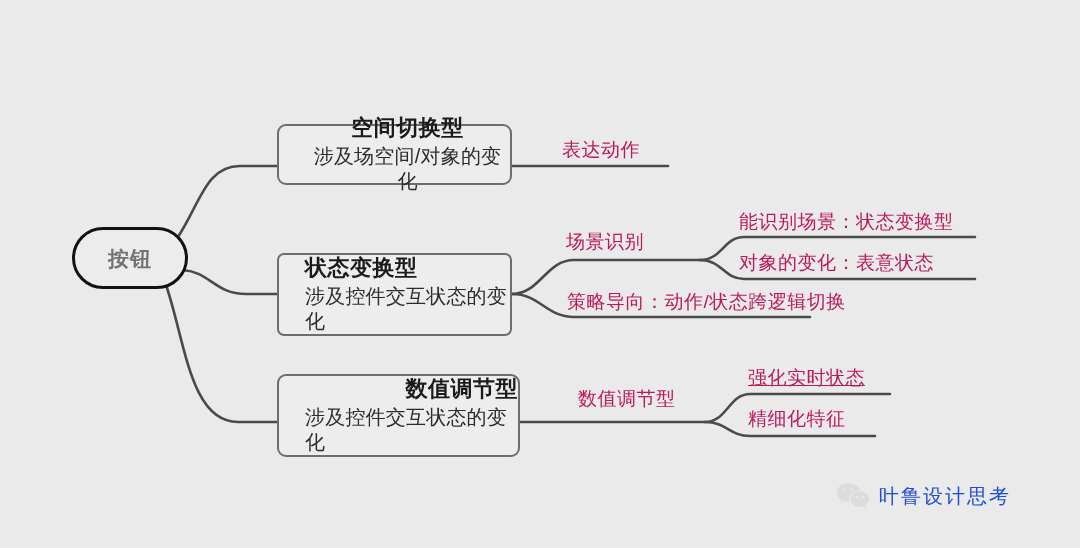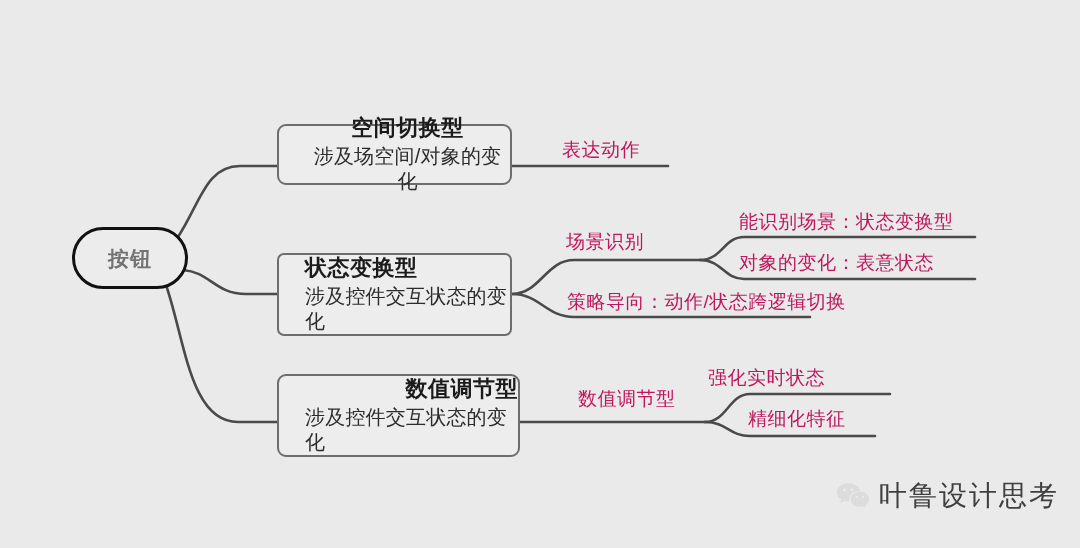--- a/index.html
+++ b/index.html
@@ -95,36 +95,36 @@
     z-index: 3;
     letter-spacing: 0.5px;
   }
 
   #leaf-action-1   { left: 562px; top: 140px; }
   #leaf-scene      { left: 566px; top: 232px; text-align: center; }
   #leaf-policy     { left: 567px; top: 292px; }
   #leaf-can        { left: 739px; top: 212px; }
   #leaf-cannot     { left: 739px; top: 253px; }
   #leaf-meaning    { left: 578px; top: 389px; }
-  #leaf-realtime   { left: 708px; top: 368px; }
+  #leaf-realtime   { left: 748px; top: 368px; text-decoration: underline; }
   #leaf-refine     { left: 748px; top: 409px; }
 
   
   .watermark {
     position: absolute;
     left: 836px;
     top: 482px;
     display: flex;
     align-items: center;
     gap: 9px;
     z-index: 4;
   }
   .wm-text {
-    font-size: 28px;
-    color: #404040;
+    font-size: 20px;
+    color: #1d4ed8;
     letter-spacing: 2px;
     line-height: 1;
   }
 </style>
 </head>
 <body>
 
 <div id="canvas">
 
   <svg class="edges" viewBox="0 0 1080 548" width="1080" height="548" xmlns="http://www.w3.org/2000/svg">

